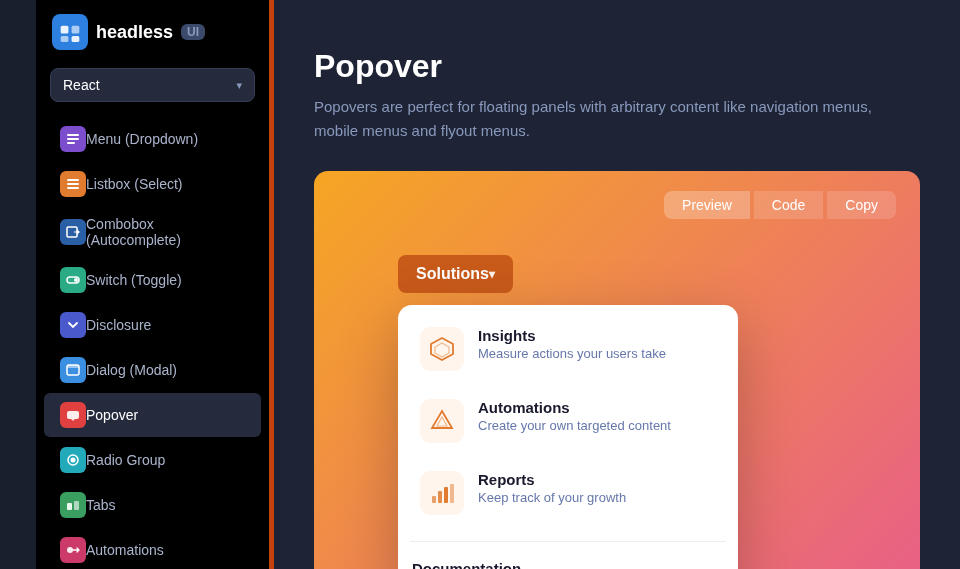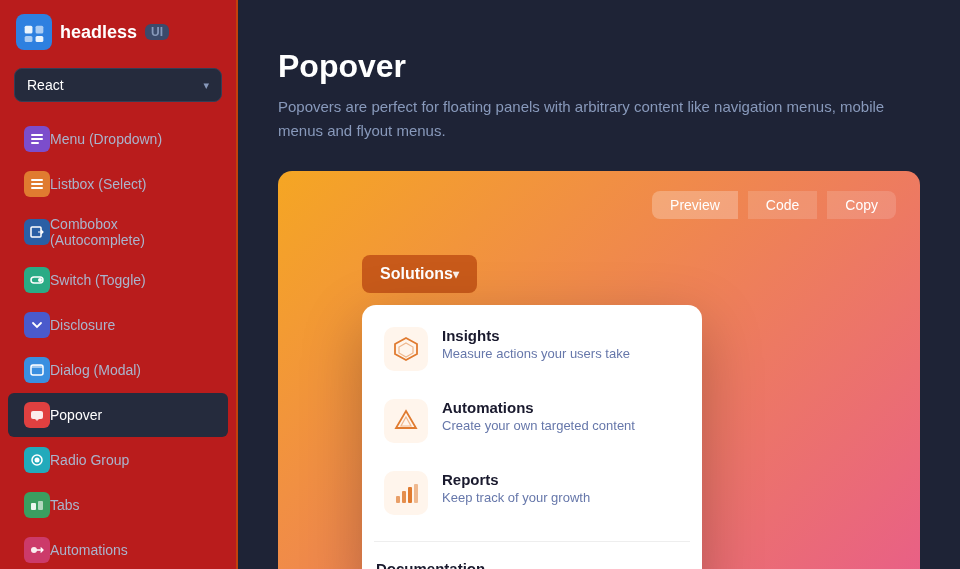--- a/index.html
+++ b/index.html
@@ -10,25 +10,26 @@
       width: 960px;
       height: 569px;
       overflow: hidden;
       display: flex;
     }
 
     
     .sidebar {
       width: 238px;
       min-width: 238px;
-      background: #b91c1c;
+      background: #000000;
       display: flex;
       flex-direction: column;
       padding: 14px 0 0 0;
-      border-right: 2px solid #c2410c;
+      border-right: 5px solid #c2410c;
+      margin-left: 36px;
     }
 
     .logo {
       display: flex;
       align-items: center;
       gap: 8px;
       padding: 0 16px 18px 16px;
     }
 
     .logo-icon {
@@ -156,21 +157,21 @@
       border-radius: 14px;
       background: linear-gradient(135deg, #f5a623 0%, #e85d8a 100%);
       padding: 20px 24px 24px 24px;
       position: relative;
       min-height: 360px;
     }
 
     .demo-toolbar {
       display: flex;
       justify-content: flex-end;
-      gap: 10px;
+      gap: 4px;
       margin-bottom: 20px;
     }
 
     .toolbar-btn {
       background: rgba(255,255,255,0.15);
       border: none;
       color: #fff;
       padding: 6px 18px;
       font-size: 14px;
       cursor: pointer;

